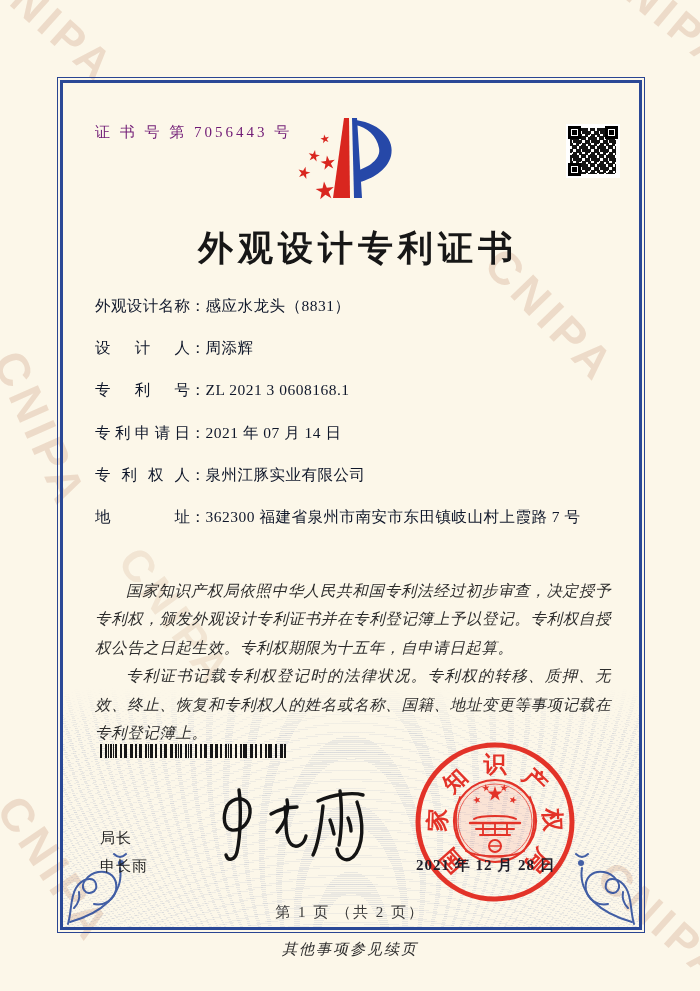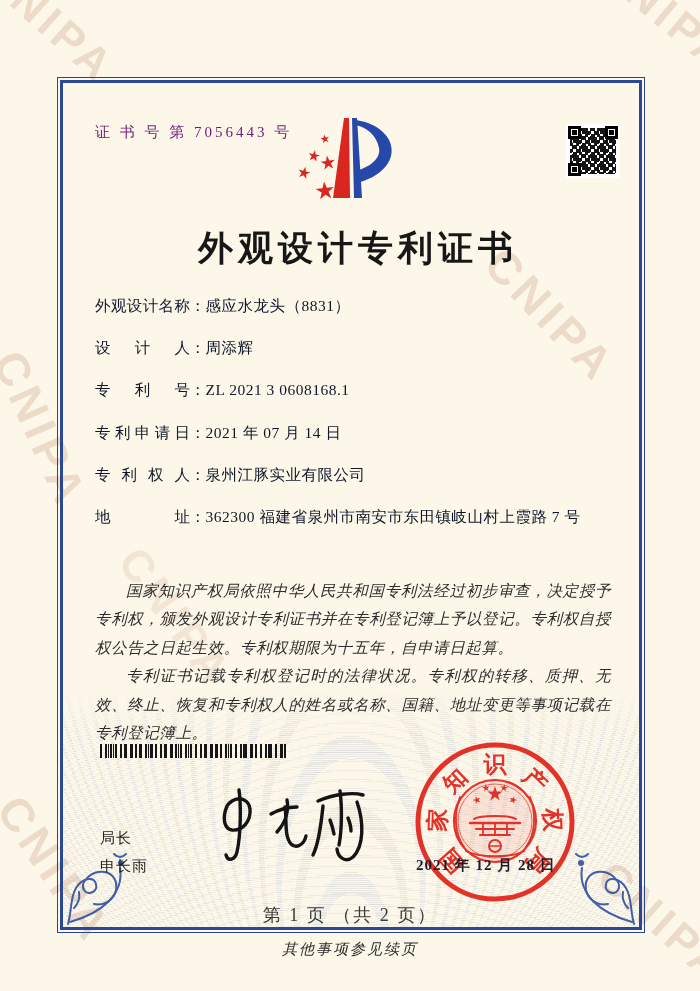--- a/index.html
+++ b/index.html
@@ -72,21 +72,21 @@
   .officer{position:absolute;left:100px;top:805px;z-index:6;
            font-family:"Liberation Sans",sans-serif;font-size:15px;font-weight:400;color:#1f1f1f;margin-top:24px;}
   .officer div{margin-bottom:9px;letter-spacing:1px;}
   .sig{position:absolute;left:205px;top:782px;z-index:6;}
   .seal{position:absolute;left:410px;top:737px;z-index:6;opacity:.94;}
   .seal-char{font-size:23px;font-weight:bold;fill:#e2271d;text-anchor:middle;
              font-family:"Liberation Serif",serif;}
   .seal-date{position:absolute;left:416px;top:856px;width:170px;z-index:7;
              font-size:15px;font-weight:bold;color:#1d1d28;letter-spacing:1px;white-space:nowrap;}
   .page-num{position:absolute;left:0;top:903px;width:700px;text-align:center;z-index:5;
-            font-size:18px;letter-spacing:2px;color:#3a3a3a;}
+            font-size:15px;letter-spacing:2px;color:#3a3a3a;}
   .note{position:absolute;left:0;top:940px;width:700px;text-align:center;z-index:5;
         font-style:italic;font-size:15px;letter-spacing:2px;color:#2d2d2d;}
 </style>
 </head>
 <body>
 
 <div class="page">
 
   <span class="wm wm1">CNIPA</span>
   <span class="wm wm2">CNIPA</span>

